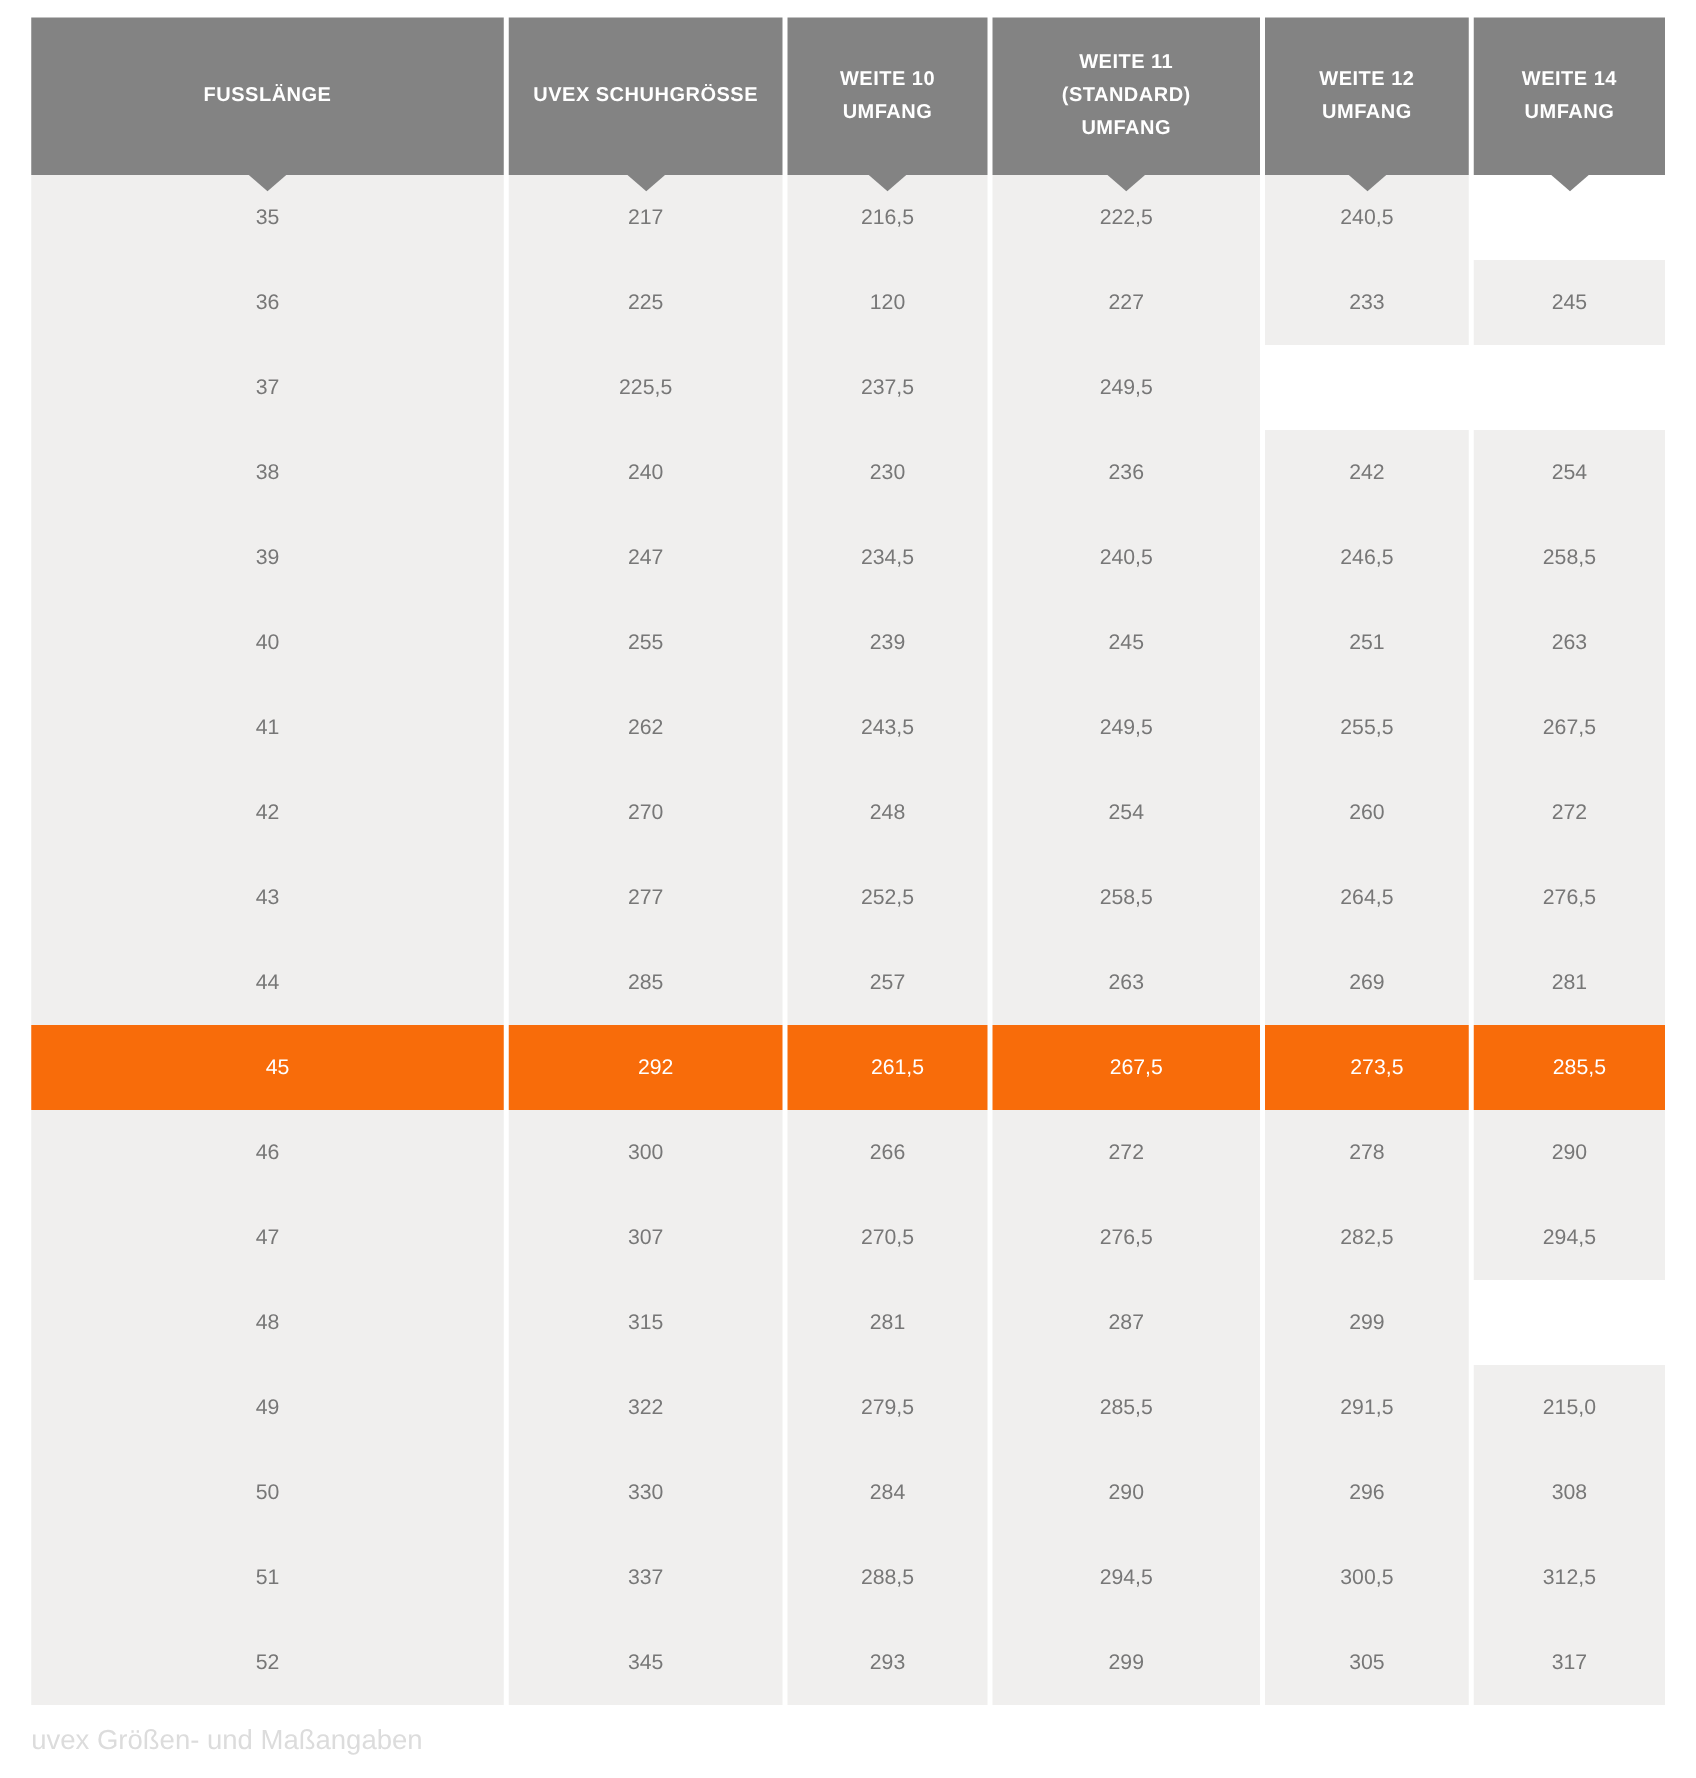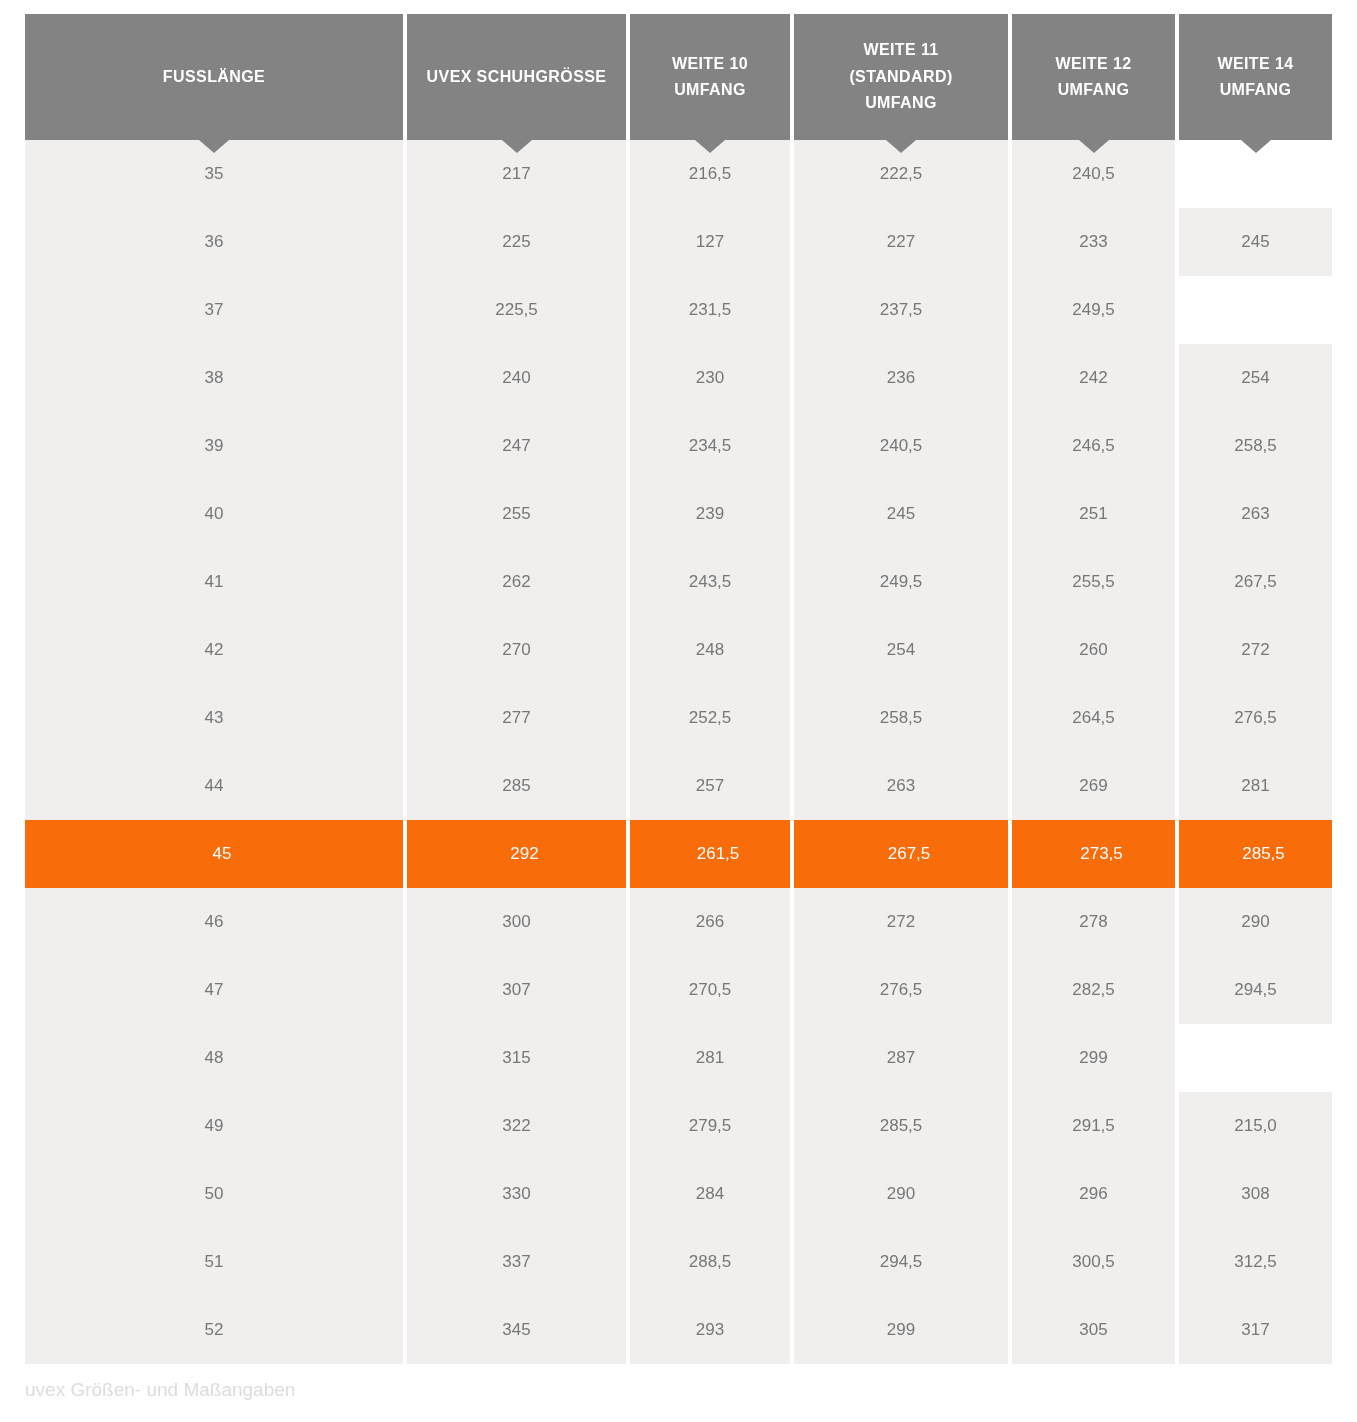--- a/index.html
+++ b/index.html
@@ -72,21 +72,21 @@
     justify-content: center;
   }
   .body-row.highlight .cell {
     background: var(--highlight-bg);
     color: var(--highlight-text);
     padding-left: 16px;
   }
   .caption {
     margin: 15px 25px 0 25px;
     color: var(--caption-text);
-    font-size: 19px;
+    font-size: 22px;
   }
 </style>
 </head>
 <body>
 
 <div class="page">
 
   <div class="size-table">
 
     <div class="row header-row">
@@ -125,29 +125,28 @@
         <div class="row body-row">
           <div class="cell">35</div>
           <div class="cell">217</div>
           <div class="cell">216,5</div>
           <div class="cell">222,5</div>
           <div class="cell">240,5</div>
         </div>
         <div class="row body-row">
           <div class="cell">36</div>
           <div class="cell">225</div>
-          <div class="cell">127</div>
+          <div class="cell">120</div>
           <div class="cell">227</div>
           <div class="cell">233</div>
           <div class="cell">245</div>
         </div>
         <div class="row body-row">
           <div class="cell">37</div>
           <div class="cell">225,5</div>
-          <div class="cell">231,5</div>
           <div class="cell">237,5</div>
           <div class="cell">249,5</div>
         </div>
         <div class="row body-row">
           <div class="cell">38</div>
           <div class="cell">240</div>
           <div class="cell">230</div>
           <div class="cell">236</div>
           <div class="cell">242</div>
           <div class="cell">254</div>

